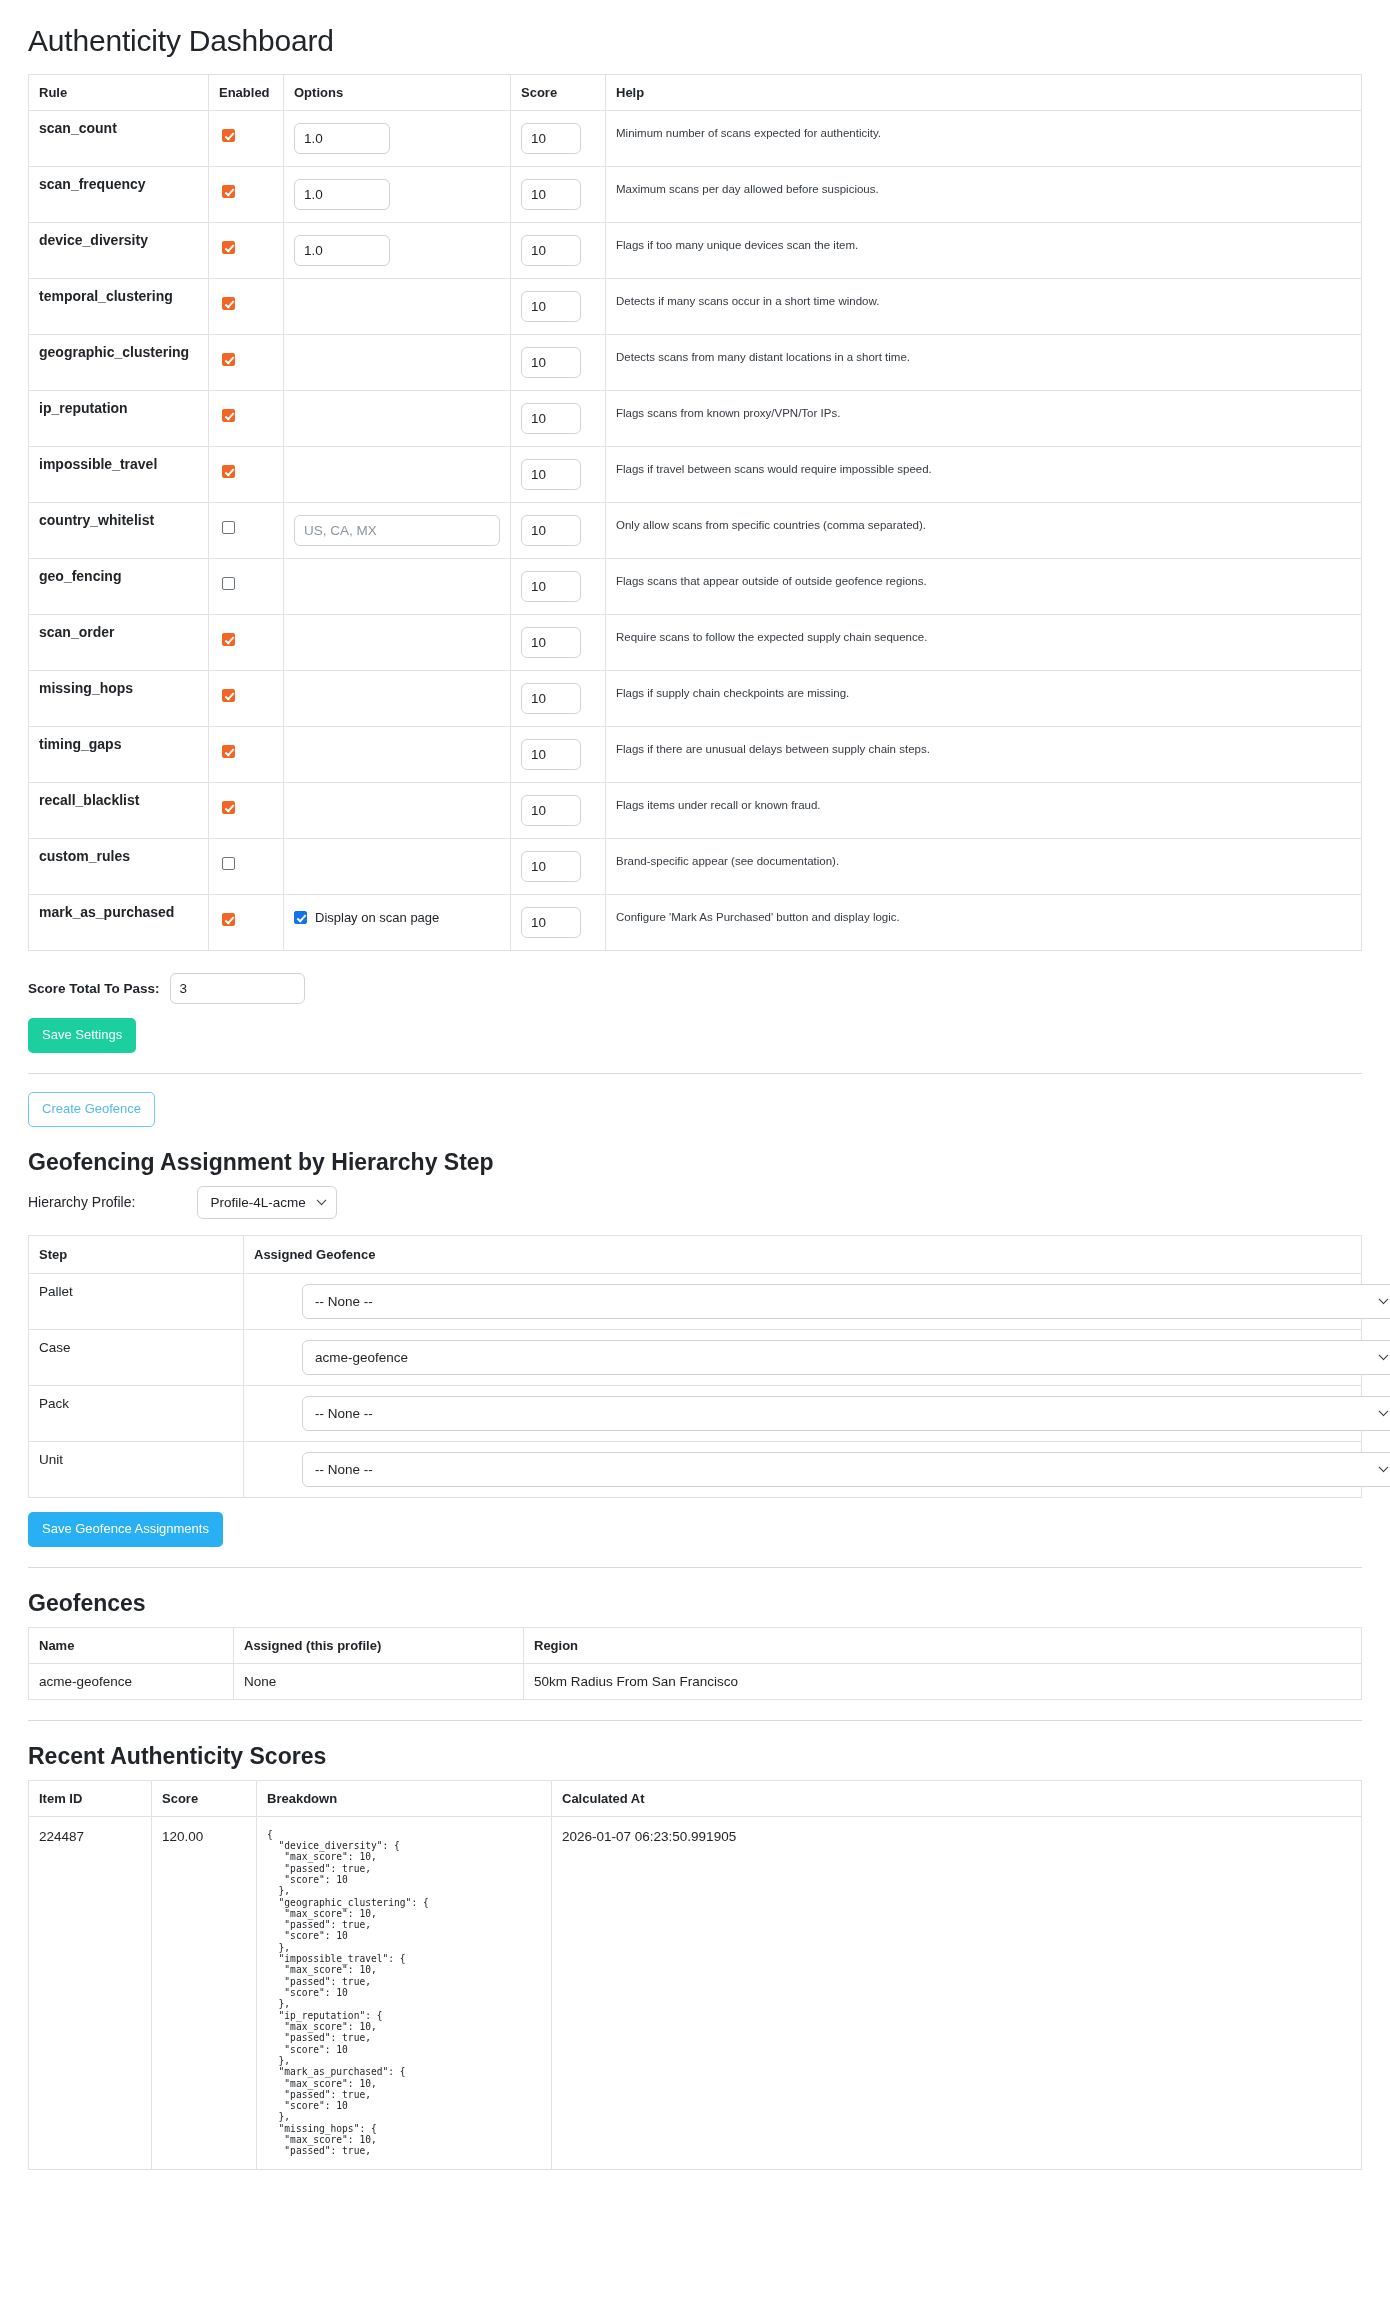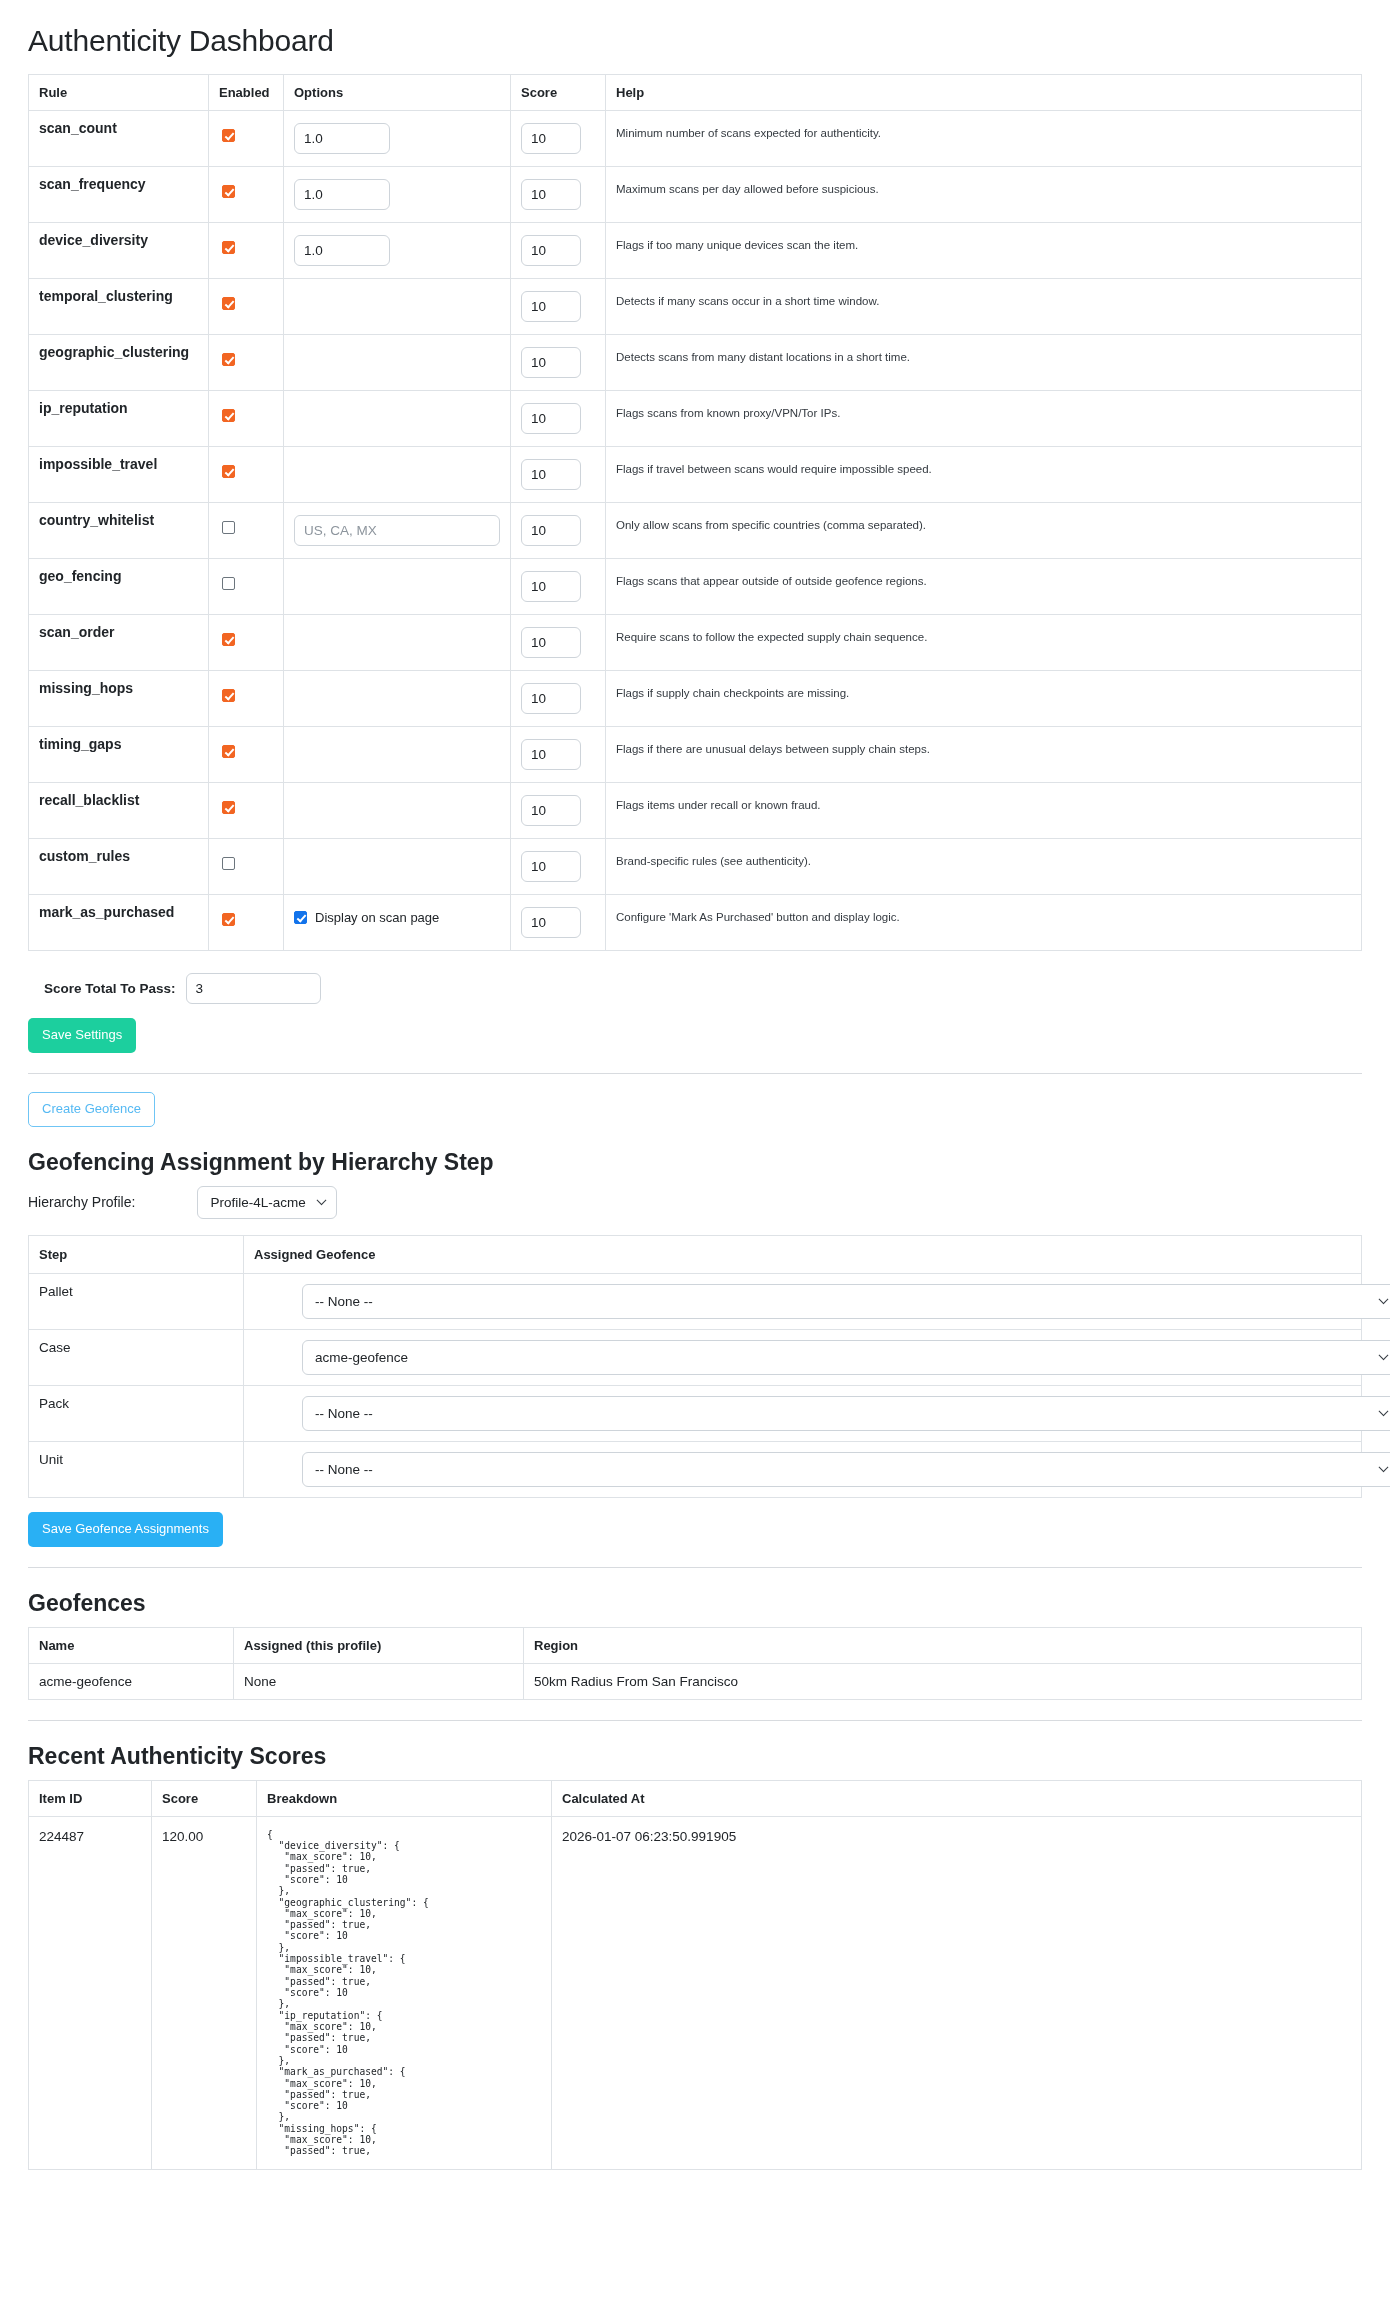--- a/index.html
+++ b/index.html
@@ -116,21 +116,21 @@
     font-size: 13px;
     color: #212529;
     padding-top: 3px;
   }
 
   
   .total-row {
     display: flex;
     align-items: center;
     gap: 10px;
-    margin: 22px 0 14px 16px;
+    margin: 22px 0 14px 0;
   }
   .total-label { font-size: 13.5px; font-weight: bold; }
 
   
   .btn {
     display: inline-block;
     border: none;
     border-radius: 5px;
     font-size: 13px;
     font-family: "Liberation Sans", sans-serif;
@@ -362,21 +362,21 @@
           <td>
             <div class="help-text">Flags items under recall or known fraud.</div>
           </td>
         </tr>
         <tr>
           <td class="rule-name">custom_rules</td>
           <td class="c-enabled"><span class="cb"></span></td>
           <td></td>
           <td><input type="text" class="txt score-num" value="10" style=""></td>
           <td>
-            <div class="help-text">Brand-specific rules (see authenticity).</div>
+            <div class="help-text">Brand-specific appear (see documentation).</div>
           </td>
         </tr>
         <tr>
           <td class="rule-name">mark_as_purchased</td>
           <td class="c-enabled"><span class="cb checked"></span></td>
           <td>
             <label class="inline-check">
               <span class="cb checked blue"></span>
               <span>Display on scan page</span>
             </label>

